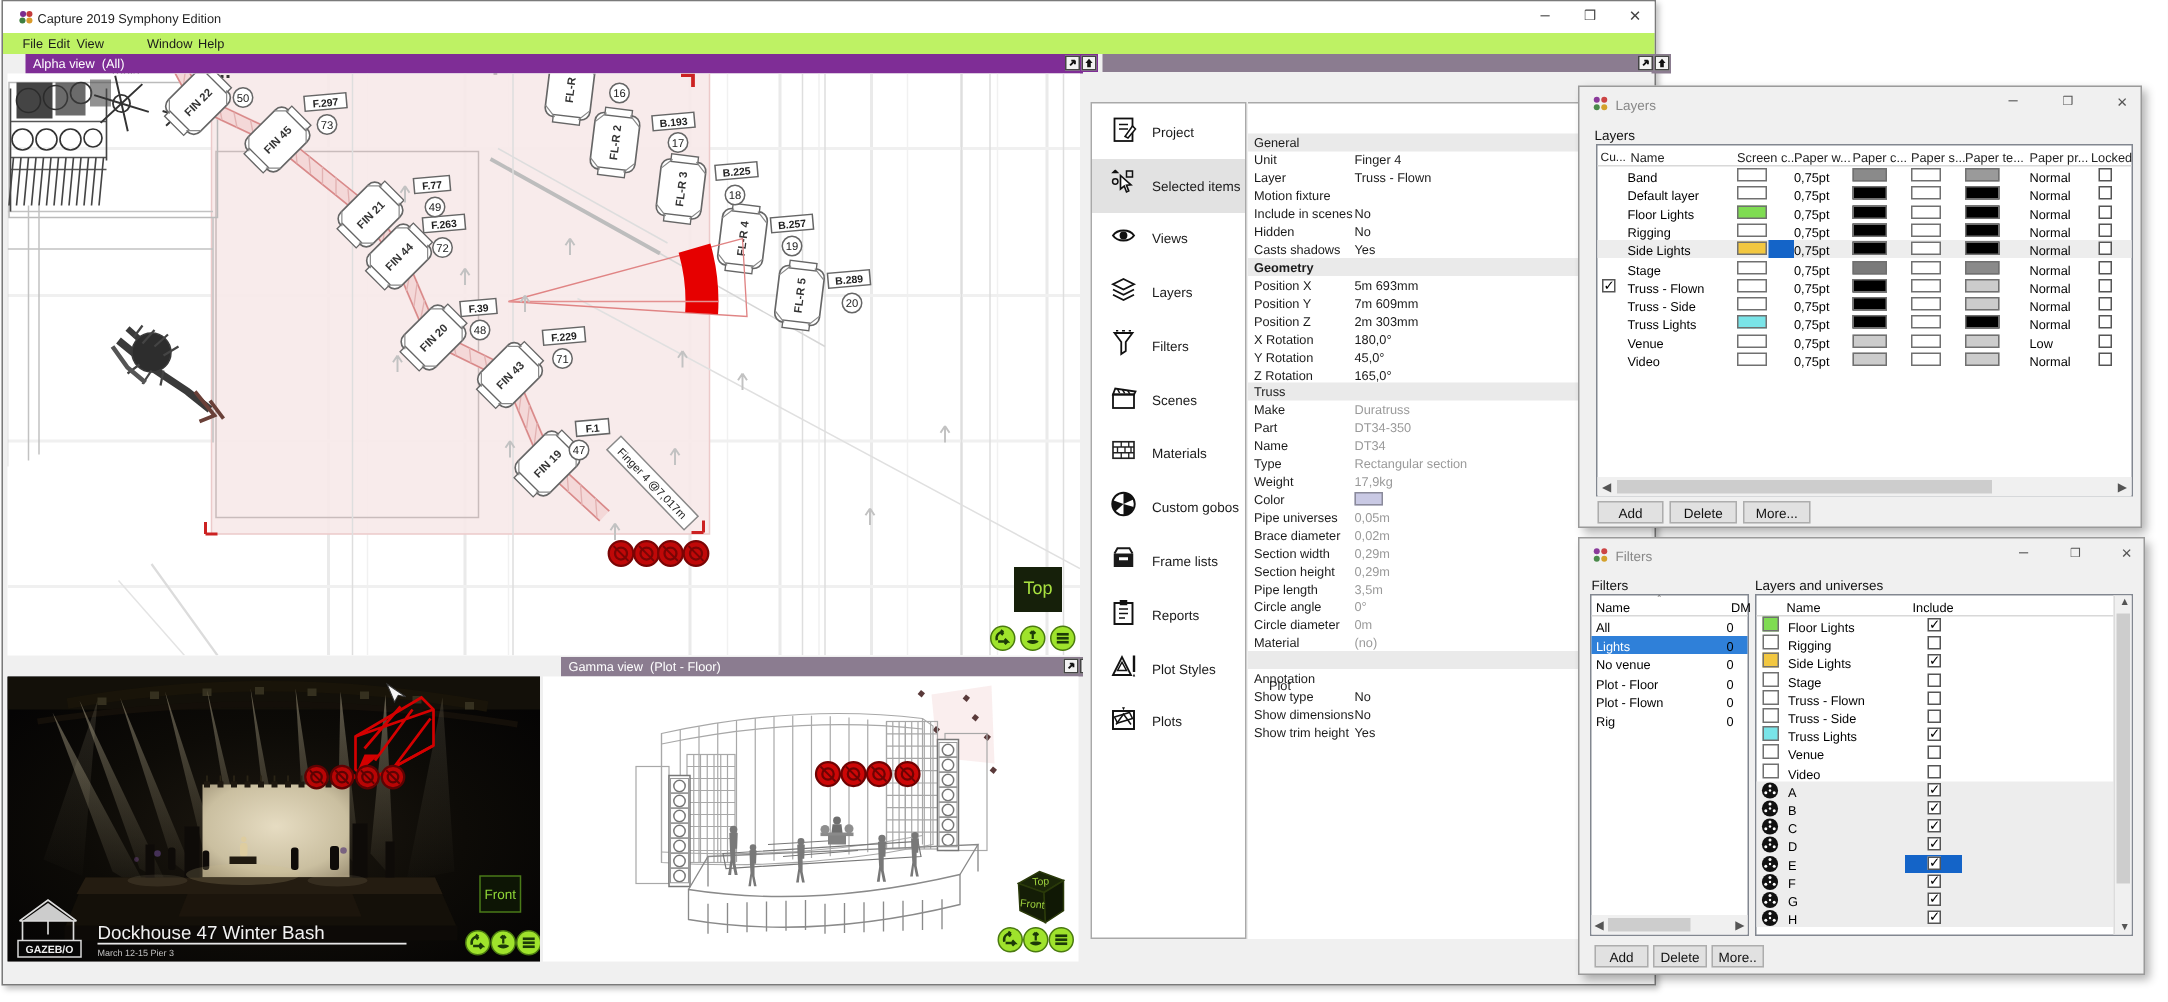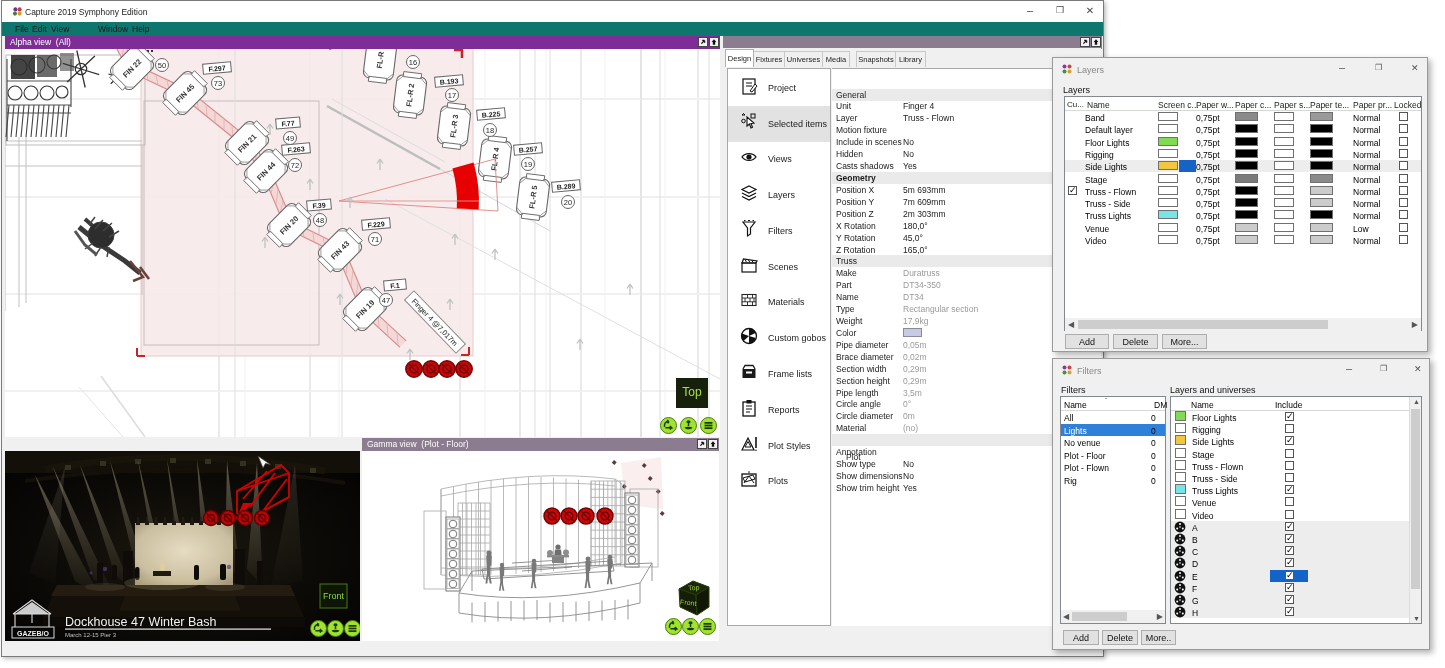--- a/index.html
+++ b/index.html
@@ -1,19 +1,19 @@
 <!DOCTYPE html>
 <html><head>
 <meta charset="utf-8">
 <style>
 * { margin:0; padding:0; box-sizing:border-box; }
 html,body { width:1445px; height:668px; background:#ffffff; font-family:"Liberation Sans",sans-serif; overflow:hidden; }
 body { position:relative; }
 .abs { position:absolute; }
-.vhead { position:absolute; height:13px; color:#fff; font-size:8.5px; line-height:13px; padding-left:5px; }
+.vhead { position:absolute; height:13px; color:#fff; font-size:8.5px; line-height:13px; padding-left:5px;margin-left:12px; }
 .vhead.focus { background:#7f2d96; }
 .vhead.blur { background:#8b7c90; }
 .hicons { position:absolute; right:1px; top:1px; display:flex; gap:1px; }
 .gbtn { position:absolute; width:17px; height:17px; border-radius:50%; background:#9fe32c; border:1px solid #4a7a10; }
 .tbl { background:#fff; border:1px solid #828790; position:absolute; }
 .btn { position:absolute; background:#e1e1e1; border:1px solid #adadad; font-size:9px; text-align:center; color:#111; }
 .cb { position:absolute; width:9px; height:9px; background:#fff; border:1px solid #555; }
 .sw { position:absolute; border:1px solid #707070; }
 </style>
 </head>
@@ -27,21 +27,21 @@
         <circle cx="9" cy="4" r="2.4" fill="#c43b3b"></circle>
       <circle cx="3.5" cy="9" r="2.4" fill="#3f7f3f"></circle>
         <circle cx="9" c9="9" cy="9" r="2.4" fill="#d99b2b"></circle>
     </svg>
     <span class="abs" style="left:23px;top:6px;font-size:8.5px;color:#222;">Capture 2019 Symphony Edition</span>
     <span class="abs" style="left:1020px;top:3px;width:16px;text-align:center;font-size:11px;color:#444;">–</span>
     <span class="abs" style="left:1050px;top:4px;width:16px;text-align:center;font-size:9px;color:#444;">❒</span>
     <span class="abs" style="left:1080px;top:4px;width:16px;text-align:center;font-size:10px;color:#444;">✕</span>
   </div>
 
-  <div class="abs" style="left:0;top:21px;width:100%;height:14px;background:#0f766e;font-size:8.5px;color:#1a1a1a;">
+  <div class="abs" style="left:0;top:21px;width:100%;height:14px;background:#bef264;font-size:8.5px;color:#1a1a1a;">
     <span class="abs" style="left:13px;top:2px;">File</span>
     <span class="abs" style="left:30px;top:2px;">Edit</span>
     <span class="abs" style="left:49px;top:2px;">View</span>
     <span class="abs" style="left:71px;top:2px;margin-top:18px;">Tools</span>
     <span class="abs" style="left:96px;top:2px;">Window</span>
     <span class="abs" style="left:130px;top:2px;">Help</span>
   </div>
 
   <div class="abs" style="left:3px;top:35px;width:715px;height:401px;">
     <div class="vhead focus" style="left:0;top:0;width:100%;">Alpha view&nbsp; (All)
@@ -707,28 +707,20 @@
           <svg width="10" height="10" viewBox="0 0 10 10" style="background:#f2f2f2;border:1px solid #444;">
             <path d="M5 1.5 L8 5 L6.5 5 L6.5 8.5 L3.5 8.5 L3.5 5 L2 5 Z" fill="#111"></path>
           </svg>
         </span>
     </div>
   </div>
 </div>
 
 <div class="abs" style="left:722px;top:48px;width:379px;height:592px;background:#f0f0f0;font-size:9px;color:#1a1a1a;">
 
-  <div class="abs" style="left:0;top:0;width:100%;height:19px;">
-    <div class="abs" style="left:3px;top:1px;width:29px;height:18px;background:#fff;border:1px solid #b0b0b0;border-bottom:none;text-align:center;line-height:17px;font-size:7.5px;">Design</div>
-    <div class="abs" style="left:32px;top:3px;width:31px;height:16px;border:1px solid #c8c8c8;border-left:none;border-bottom:none;text-align:center;line-height:15px;font-size:7.5px;">Fixtures</div>
-    <div class="abs" style="left:63px;top:3px;width:38px;height:16px;border:1px solid #c8c8c8;border-left:none;border-bottom:none;text-align:center;line-height:15px;font-size:7.5px;">Universes</div>
-    <div class="abs" style="left:101px;top:3px;width:27px;height:16px;border:1px solid #c8c8c8;border-left:none;border-bottom:none;text-align:center;line-height:15px;font-size:7.5px;">Media</div>
-    <div class="abs" style="left:134px;top:3px;width:40px;height:16px;border:1px solid #c8c8c8;border-bottom:none;text-align:center;line-height:15px;font-size:7.5px;">Snapshots</div>
-    <div class="abs" style="left:174px;top:3px;width:30px;height:16px;border:1px solid #c8c8c8;border-left:none;border-bottom:none;text-align:center;line-height:15px;font-size:7.5px;">Library</div>
-  </div>
 
   <div class="abs" style="left:5px;top:20px;width:104px;height:558px;background:#fff;border:1px solid #a9a9a9;" id="iconlist">
     <svg class="abs" style="left:12px;top:8px;" width="18" height="18" viewBox="0 0 18 18">
         <rect x="3" y="2" width="12" height="15" fill="none" stroke="#111" stroke-width="1.2"></rect>
         <line x1="6" y1="6" x2="12" y2="6" stroke="#111"></line>
         <line x1="6" y1="9" x2="12" y2="9" stroke="#111"></line>
         <path d="M10 14 L15 7 L17 9 L12 15 Z" fill="#fff" stroke="#111" stroke-width="1"></path>
       </svg>
     <span class="abs" style="left:40px;top:14px;font-size:9px;">Project</span>
     <div class="abs" style="left:0;top:37px;width:102px;height:36px;background:#e2e2e2;"></div>
@@ -855,21 +847,21 @@
     <div class="abs" style="left:4px;top:211.2px;">Part</div>
       <div class="abs" style="left:71px;top:211.2px;color:#9a9a9a;">DT34-350</div>
     <div class="abs" style="left:4px;top:223.1px;">Name</div>
       <div class="abs" style="left:71px;top:223.1px;color:#9a9a9a;">DT34</div>
     <div class="abs" style="left:4px;top:235.1px;">Type</div>
       <div class="abs" style="left:71px;top:235.1px;color:#9a9a9a;">Rectangular section</div>
     <div class="abs" style="left:4px;top:247.0px;">Weight</div>
       <div class="abs" style="left:71px;top:247.0px;color:#9a9a9a;">17,9kg</div>
     <div class="abs" style="left:4px;top:258.9px;">Color</div>
       <div class="abs" style="left:71px;top:258.9px;width:19px;height:9px;background:#c9c9e4;border:1px solid #8a8a9a;"></div>
-    <div class="abs" style="left:4px;top:270.8px;">Pipe diameter</div>
+    <div class="abs" style="left:4px;top:270.8px;">Pipe universes</div>
       <div class="abs" style="left:71px;top:270.8px;color:#9a9a9a;">0,05m</div>
     <div class="abs" style="left:4px;top:282.7px;">Brace diameter</div>
       <div class="abs" style="left:71px;top:282.7px;color:#9a9a9a;">0,02m</div>
     <div class="abs" style="left:4px;top:294.7px;">Section width</div>
       <div class="abs" style="left:71px;top:294.7px;color:#9a9a9a;">0,29m</div>
     <div class="abs" style="left:4px;top:306.6px;">Section height</div>
       <div class="abs" style="left:71px;top:306.6px;color:#9a9a9a;">0,29m</div>
     <div class="abs" style="left:4px;top:318.5px;">Pipe length</div>
       <div class="abs" style="left:71px;top:318.5px;color:#9a9a9a;">3,5m</div>
     <div class="abs" style="left:4px;top:330.4px;">Circle angle</div>

